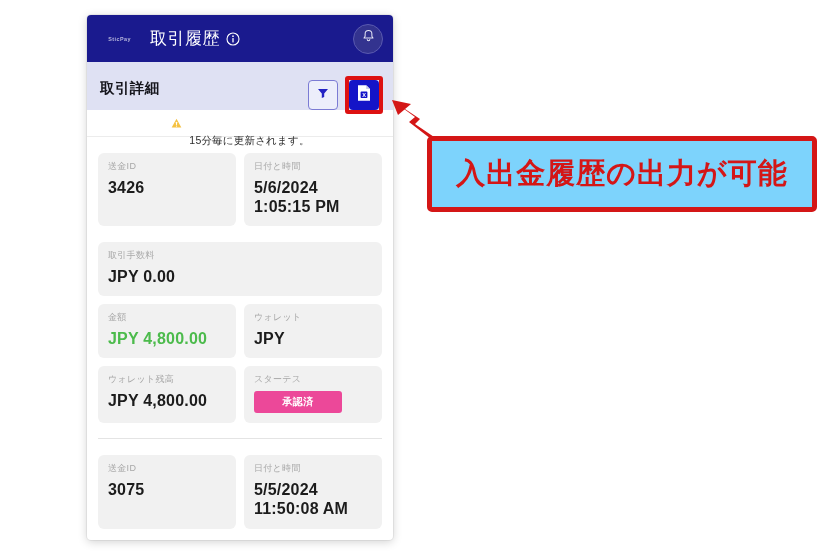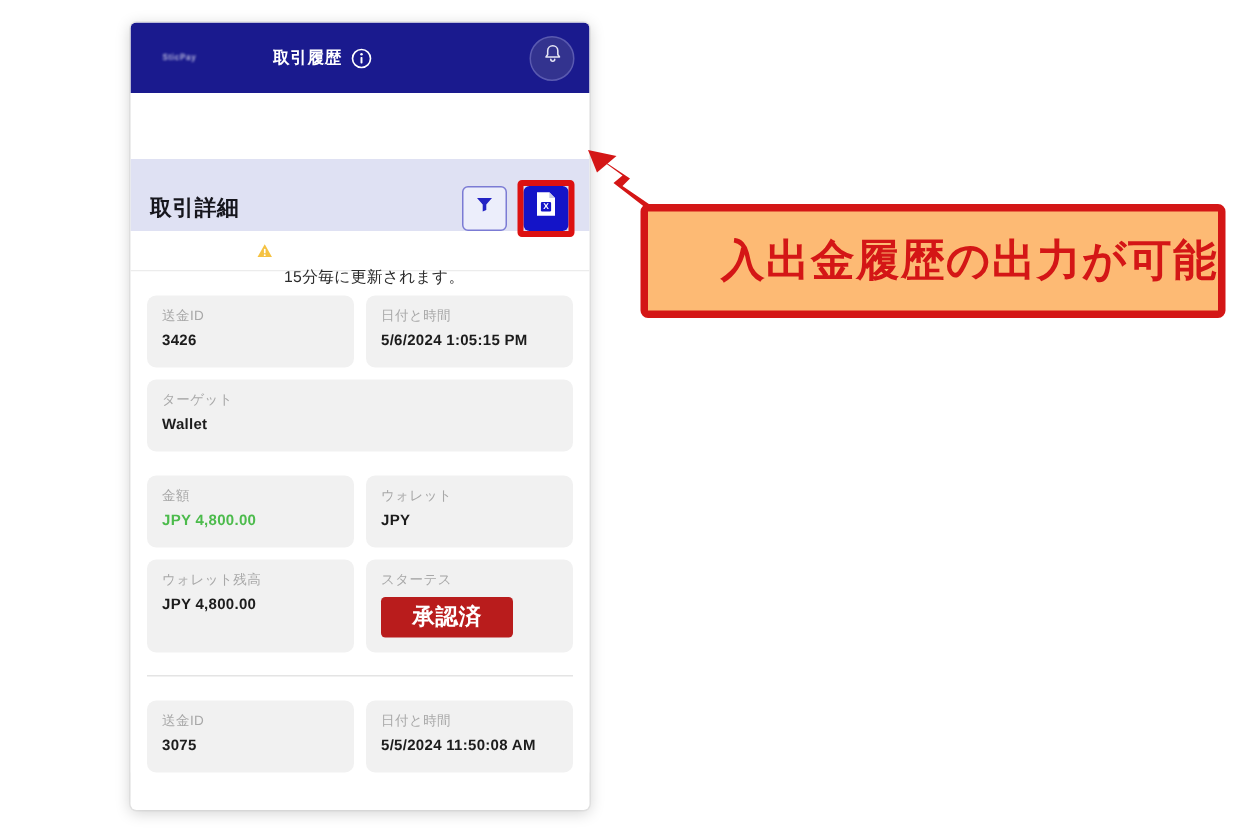--- a/index.html
+++ b/index.html
@@ -52,25 +52,24 @@
   .brand-logo span {
     font-size: 6px;
     color: #cfcfe8;
     letter-spacing: 0.5px;
     font-weight: 700;
     white-space: nowrap;
     transform: scaleX(0.9);
   }
   .app-title {
     color: #ffffff;
-    font-size: 11px;
-    font-weight: 700;
+    font-size: 17px;
+    font-weight: 400;
     letter-spacing: 0.5px;
     white-space: nowrap;
-    margin-left: 32px;
   }
   .info-icon {
     margin-left: 6px;
     width: 14px;
     height: 14px;
     display: inline-flex;
     align-items: center;
     justify-content: center;
   }
   .bell-btn {
@@ -84,24 +83,22 @@
     align-items: center;
     justify-content: center;
     box-sizing: border-box;
   }
 
   
   .sub-header {
     height: 48px;
     background: #dfe1f3;
     display: flex;
-    align-items: center;
     padding: 17px 10px 0 13px;
     box-sizing: border-box;
-    margin-top: 44px;
   }
   .sub-title {
     font-size: 14.5px;
     font-weight: 700;
     color: #16161d;
     letter-spacing: 0.4px;
   }
   .toolbar {
     margin-left: auto;
     display: flex;
@@ -198,55 +195,55 @@
     min-height: 48px;
   }
   .cell-label {
     font-size: 9px;
     color: #a8a8a8;
     letter-spacing: 0.3px;
     margin-bottom: 6px;
     line-height: 1.1;
   }
   .cell-value {
-    font-size: 10px;
+    font-size: 16px;
     font-weight: 700;
     color: #1c1c1c;
     letter-spacing: 0.2px;
     line-height: 1.2;
   }
   .cell-value.green {
     color: #4cbb4c;
   }
   .status-badge {
     display: inline-block;
-    background: #b91c1c;
+    background: #ec4899;
     color: #ffffff;
-    font-size: 15px;
+    font-size: 10px;
     font-weight: 700;
     border-radius: 3px;
     padding: 4px 0;
     width: 88px;
     text-align: center;
     letter-spacing: 0.5px;
   }
 
   
   .callout {
     position: absolute;
     left: 427px;
     top: 136px;
     width: 390px;
     height: 76px;
     border: 5px solid #d41616;
     border-radius: 5px;
-    background: #fdba74;
-    display: flex;
-    align-items: center;
-    justify-content: flex-end;
+    background: #7dd3fc;
+    display: flex;
+    align-items: center;
+    justify-content: center;
     box-sizing: border-box;
   }
   .callout-text {
     font-size: 29px;
     font-weight: 700;
     color: #d41616;
     letter-spacing: 1px;
     white-space: nowrap;
   }
   .arrow-svg {
@@ -328,26 +325,26 @@
         <div class="cell">
           <div class="cell-label">送金ID</div>
           <div class="cell-value">3426</div>
         </div>
         <div class="cell">
           <div class="cell-label">日付と時間</div>
           <div class="cell-value">5/6/2024 1:05:15 PM</div>
         </div>
       </div>
       <div class="row">
-        <div class="cell">
-          <div class="cell-label">ターゲット</div>
-          <div class="cell-value">Wallet</div>
-        </div>
-      </div>
-      <div class="row">
+      </div>
+      <div class="row">
+        <div class="cell">
+          <div class="cell-label">取引手数料</div>
+          <div class="cell-value">JPY 0.00</div>
+        </div>
       </div>
       <div class="row">
         <div class="cell">
           <div class="cell-label">金額</div>
           <div class="cell-value green">JPY 4,800.00</div>
         </div>
         <div class="cell">
           <div class="cell-label">ウォレット</div>
           <div class="cell-value">JPY</div>
         </div>

